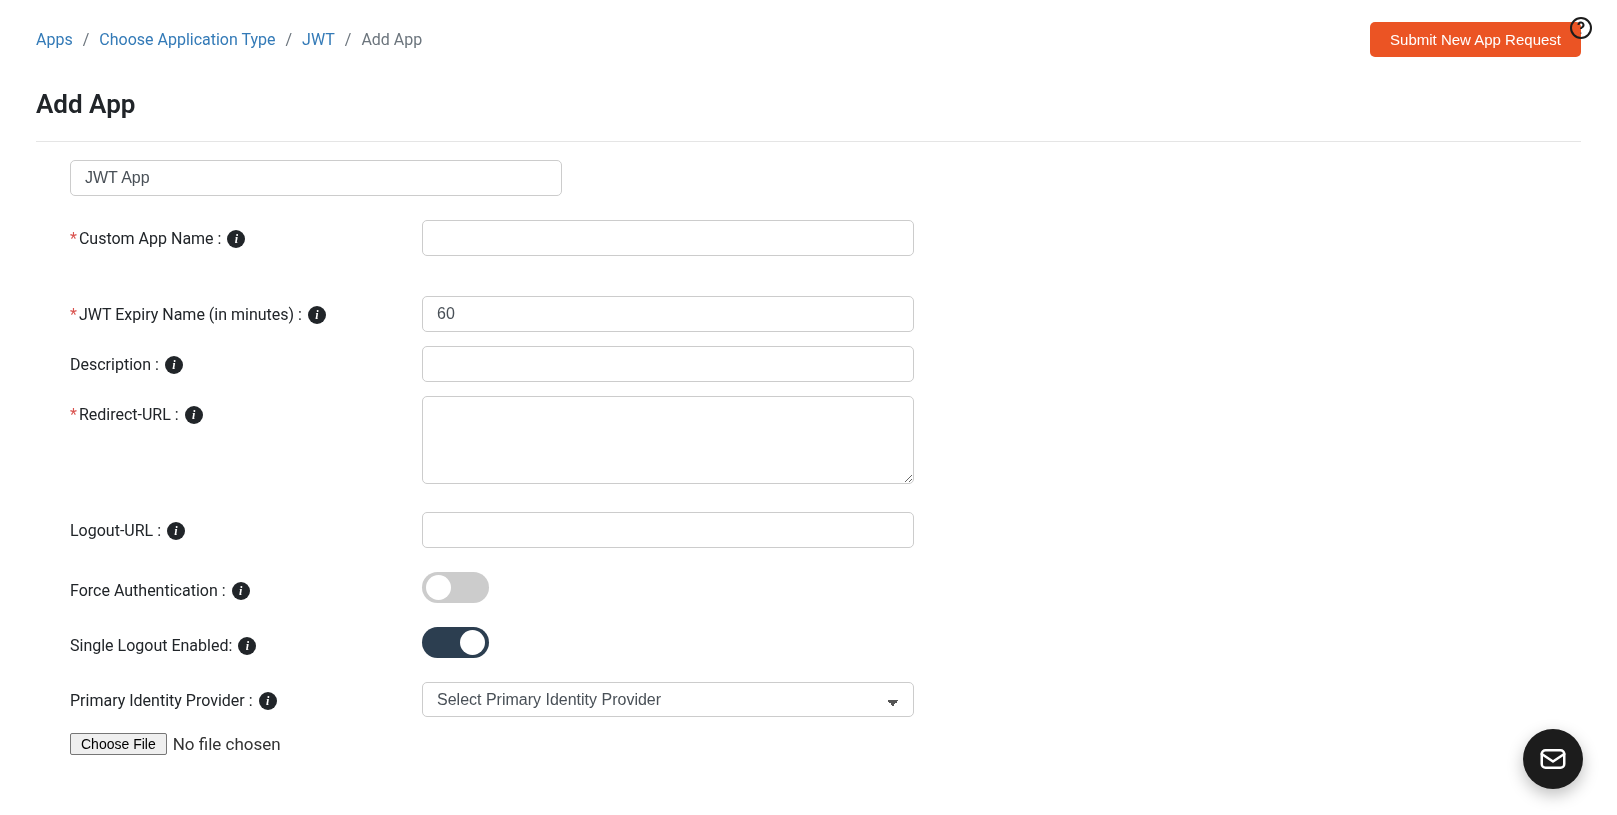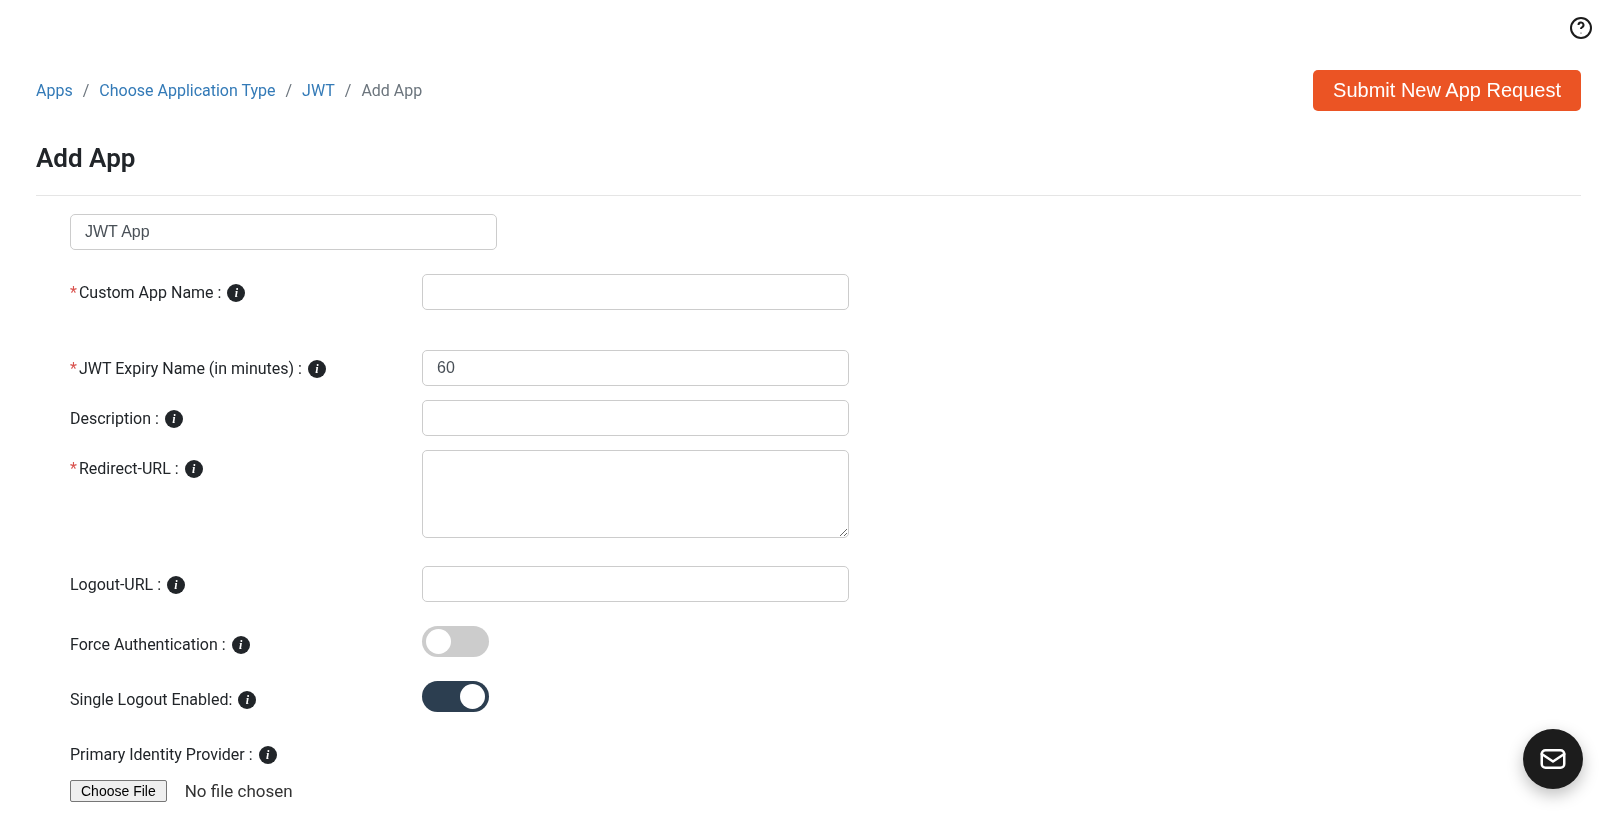--- a/index.html
+++ b/index.html
@@ -7,21 +7,20 @@
     font-family: -apple-system, BlinkMacSystemFont, "Segoe UI", Roboto, "Helvetica Neue", Arial, sans-serif;
     font-size: 16px;
     color: #212529;
     background: #fff;
     width: 1617px;
     min-height: 815px;
     position: relative;
   }
   .container {
     padding: 0 36px 0 36px;
-    margin-top: 48px;
   }
   .topbar {
     display: flex;
     justify-content: space-between;
     align-items: center;
     padding-top: 22px;
   }
   .breadcrumb {
     display: flex;
     align-items: center;
@@ -37,21 +36,21 @@
     color: #6c757d;
   }
   .breadcrumb .current {
     color: #6c757d;
   }
   .btn-primary {
     background: #eb5424;
     color: #fff;
     border: none;
     padding: 9px 20px;
-    font-size: 20px;
+    font-size: 15px;
     border-radius: 5px;
     cursor: pointer;
     font-weight: 500;
   }
   .page-title {
     font-size: 26px;
     font-weight: 600;
     margin-top: 32px;
     color: #212529;
   }
@@ -90,21 +89,21 @@
     font-size: 12px;
     font-style: italic;
     font-weight: bold;
     align-items: center;
     justify-content: center;
     font-family: Georgia, serif;
     cursor: default;
     line-height:1;
   }
   .form-control {
-    width: 427px;
+    width: 492px;
   }
   input[type=text].fc, textarea.fc, select.fc {
     width: 100%;
     padding: 8px 14px;
     border: 1px solid #ccc;
     border-radius: 5px;
     font-size: 16px;
     background: #fff;
     color:#495057;
   }
@@ -139,21 +138,21 @@
     position: absolute;
     width: 25px;
     height: 25px;
     background: #fff;
     border-radius: 50%;
     top: 3px;
   }
   .toggle.off .knob { left: 4px; }
   .toggle.on .knob { right: 4px; }
 
-  .file-row { display:flex; align-items:center; gap:18px;}
+  .file-row { display:flex; align-items:center; gap:6px;}
   .file-btn {
     border: 1px solid #767676;
     background: #efefef;
     padding: 2px 10px;
     font-size: 14px;
     cursor: pointer;
     border-radius:2px;
   }
   .file-status { font-size:17px; color:#333;}
   .optional { color:#6c757d;}
@@ -300,20 +299,25 @@
           <div class="knob"></div>
         </div>
       </div>
     </div>
 
     <div class="form-row" style="margin-bottom:16px;">
       <div class="form-label">
         <span>Primary Identity Provider :</span>
         <span class="info-icon">i</span>
       </div>
+      <div class="form-control">
+        <select class="fc">
+          <option>Select Primary Identity Provider</option>
+        </select>
+      </div>
     </div>
 
     <div class="form-row">
       <div class="form-control file-row">
         <button class="file-btn">Choose File</button>
         <span class="file-status">No file chosen</span>
       </div>
     </div>
 
   </div>

